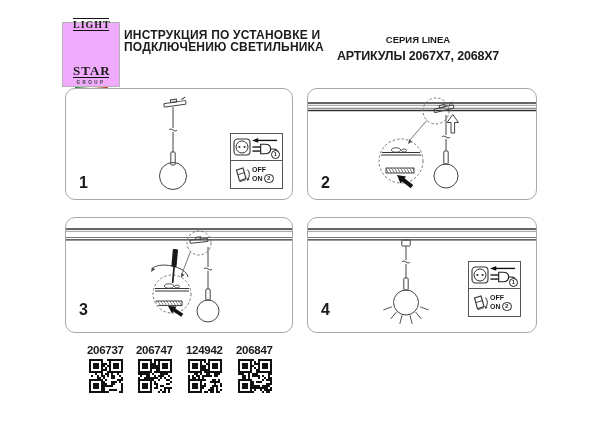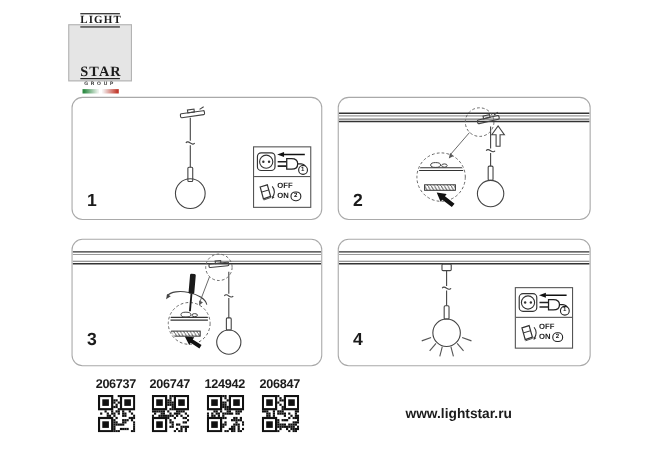--- a/index.html
+++ b/index.html
@@ -1,22 +1,22 @@
 <!DOCTYPE html>
 <html style="--flag-green: #2e8b44; --flag-red: #c23b2e;"><head>
 <meta charset="utf-8">
 <style>
   html,body{margin:0;padding:0;background:#fff;}
   .page{position:relative;width:600px;height:425px;background:#fff;overflow:hidden;
         font-family:"Liberation Sans",sans-serif;color:#1b1b1b;}
   .abs{position:absolute;}
 
   
-  .logo{left:62px;top:22px;width:58px;height:52px;border:1px solid #b3b3b3;box-sizing:border-box;
-        display:flex;align-items:center;justify-content:center;background:#e5e5e5;}
+  .logo{left:62px;top:22px;width:58px;height:65px;border:1px solid #b3b3b3;box-sizing:border-box;
+        display:flex;align-items:center;justify-content:center;background:#f0abfc;}
   .logo-core{width:36px;text-align:center;}
   .logo-w1{font-family:"Liberation Serif",serif;font-weight:bold;font-size:10px;line-height:11px;
            letter-spacing:1px;border-top:1.5px solid #111;border-bottom:1px solid #111;}
   .logo-w2{font-family:"Liberation Serif",serif;font-weight:bold;font-size:13px;line-height:13px;
            letter-spacing:1px;border-bottom:1.5px solid #111;margin-top:33px;}
   .logo-w3{font-size:4.5px;letter-spacing:2.5px;margin-top:1.5px;color:#333;font-weight:bold;}
   .logo-flags{display:flex;gap:3px;justify-content:center;margin-top:2.5px;}
   .flag{width:15px;height:4px;}
   .flag-g{background:linear-gradient(90deg,var(--flag-green,#2e8b44) 10%,#eef3ee 95%);}
   .flag-r{background:linear-gradient(90deg,#f3eeee 5%,var(--flag-red,#c23b2e) 90%);}
@@ -67,21 +67,29 @@
       <div class="logo-w1">LIGHT</div>
       <div class="logo-w2">STAR</div>
       <div class="logo-w3">GROUP</div>
       <div class="logo-flags">
         <div class="flag flag-g"></div>
         <div class="flag flag-r"></div>
       </div>
     </div>
   </div>
 
-
+  <div class="abs title">
+    <div>ИНСТРУКЦИЯ ПО УСТАНОВКЕ И</div>
+    <div>ПОДКЛЮЧЕНИЮ СВЕТИЛЬНИКА</div>
+  </div>
+
+  <div class="abs series">
+    <div class="series-name">СЕРИЯ LINEA</div>
+    <div class="series-art">АРТИКУЛЫ 2067X7, 2068X7</div>
+  </div>
 
   <div class="panel" id="p1">
     <svg class="illus" width="226" height="110" viewBox="0 0 226 110">
       <g stroke="#444" fill="none" stroke-width="1">
         <g transform="translate(109,15) rotate(-8)">
           <rect x="-11" y="-2" width="22" height="3.6" rx="1"></rect>
           <rect x="-4" y="-4.6" width="6" height="2.6"></rect>
           <line x1="7" y1="-3.6" x2="11" y2="-5.4"></line>
         </g>
         <g>
@@ -624,15 +632,14 @@
         <rect x="4" y="4" width="6" height="6" fill="#111"></rect>
         <rect x="20" y="0" width="14" height="14" fill="#111"></rect>
         <rect x="22" y="2" width="10" height="10" fill="#fff"></rect>
         <rect x="24" y="4" width="6" height="6" fill="#111"></rect>
         <rect x="0" y="20" width="14" height="14" fill="#111"></rect>
         <rect x="2" y="22" width="10" height="10" fill="#fff"></rect>
         <rect x="4" y="24" width="6" height="6" fill="#111"></rect>
       </svg>
   </div>
 
-  <div class="abs website">www.lightstar.ru</div>
 
 </div>
 
 </body></html>

